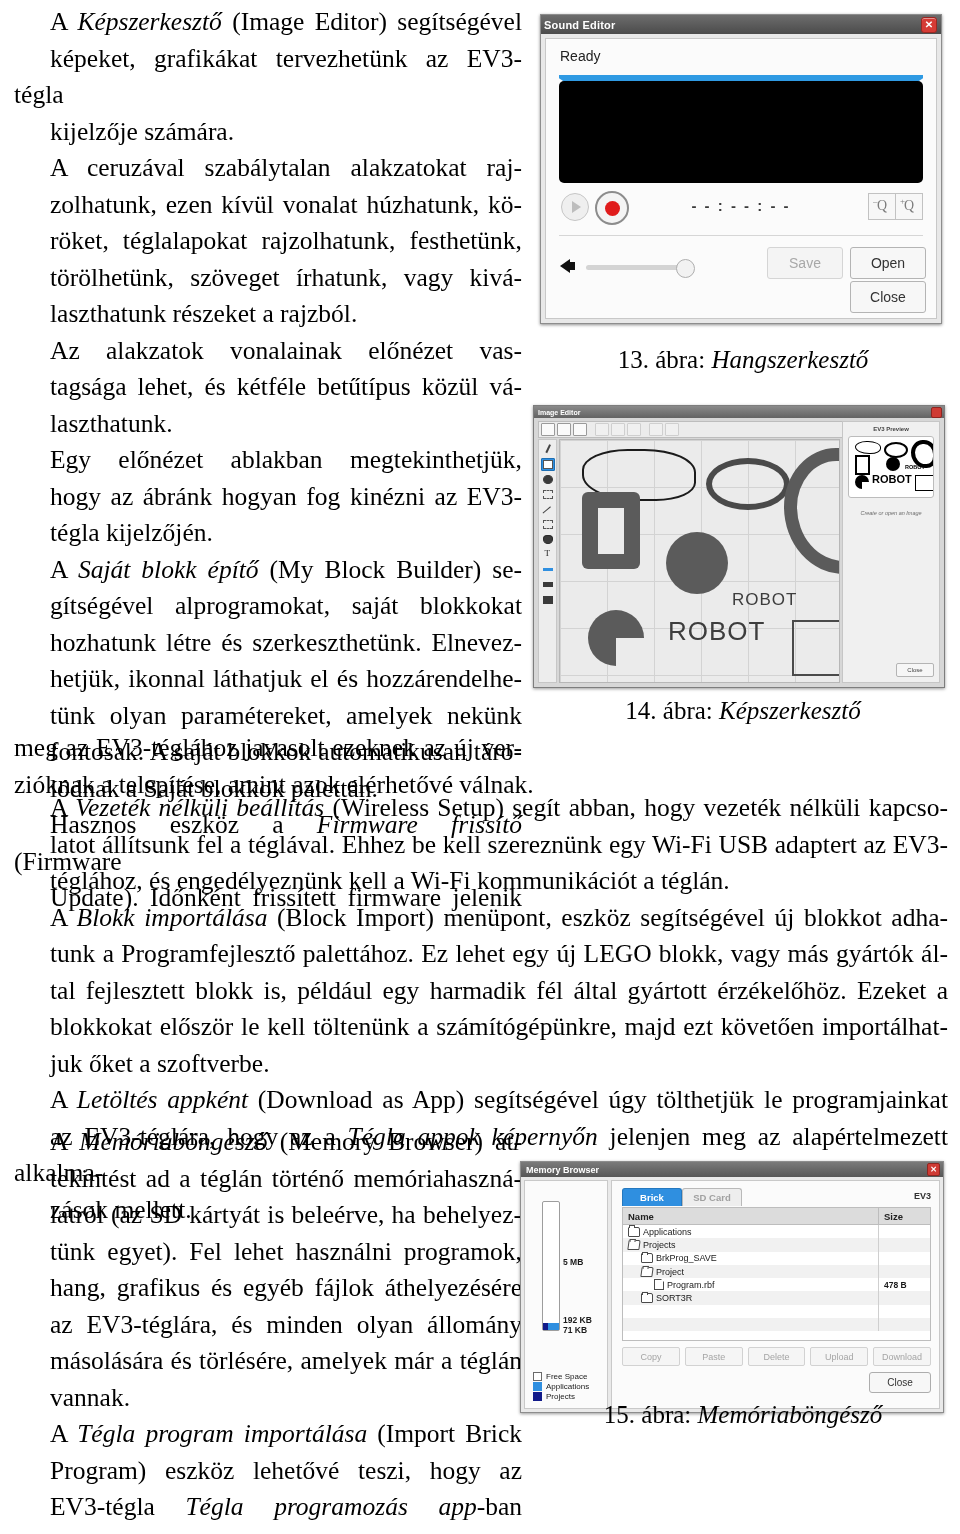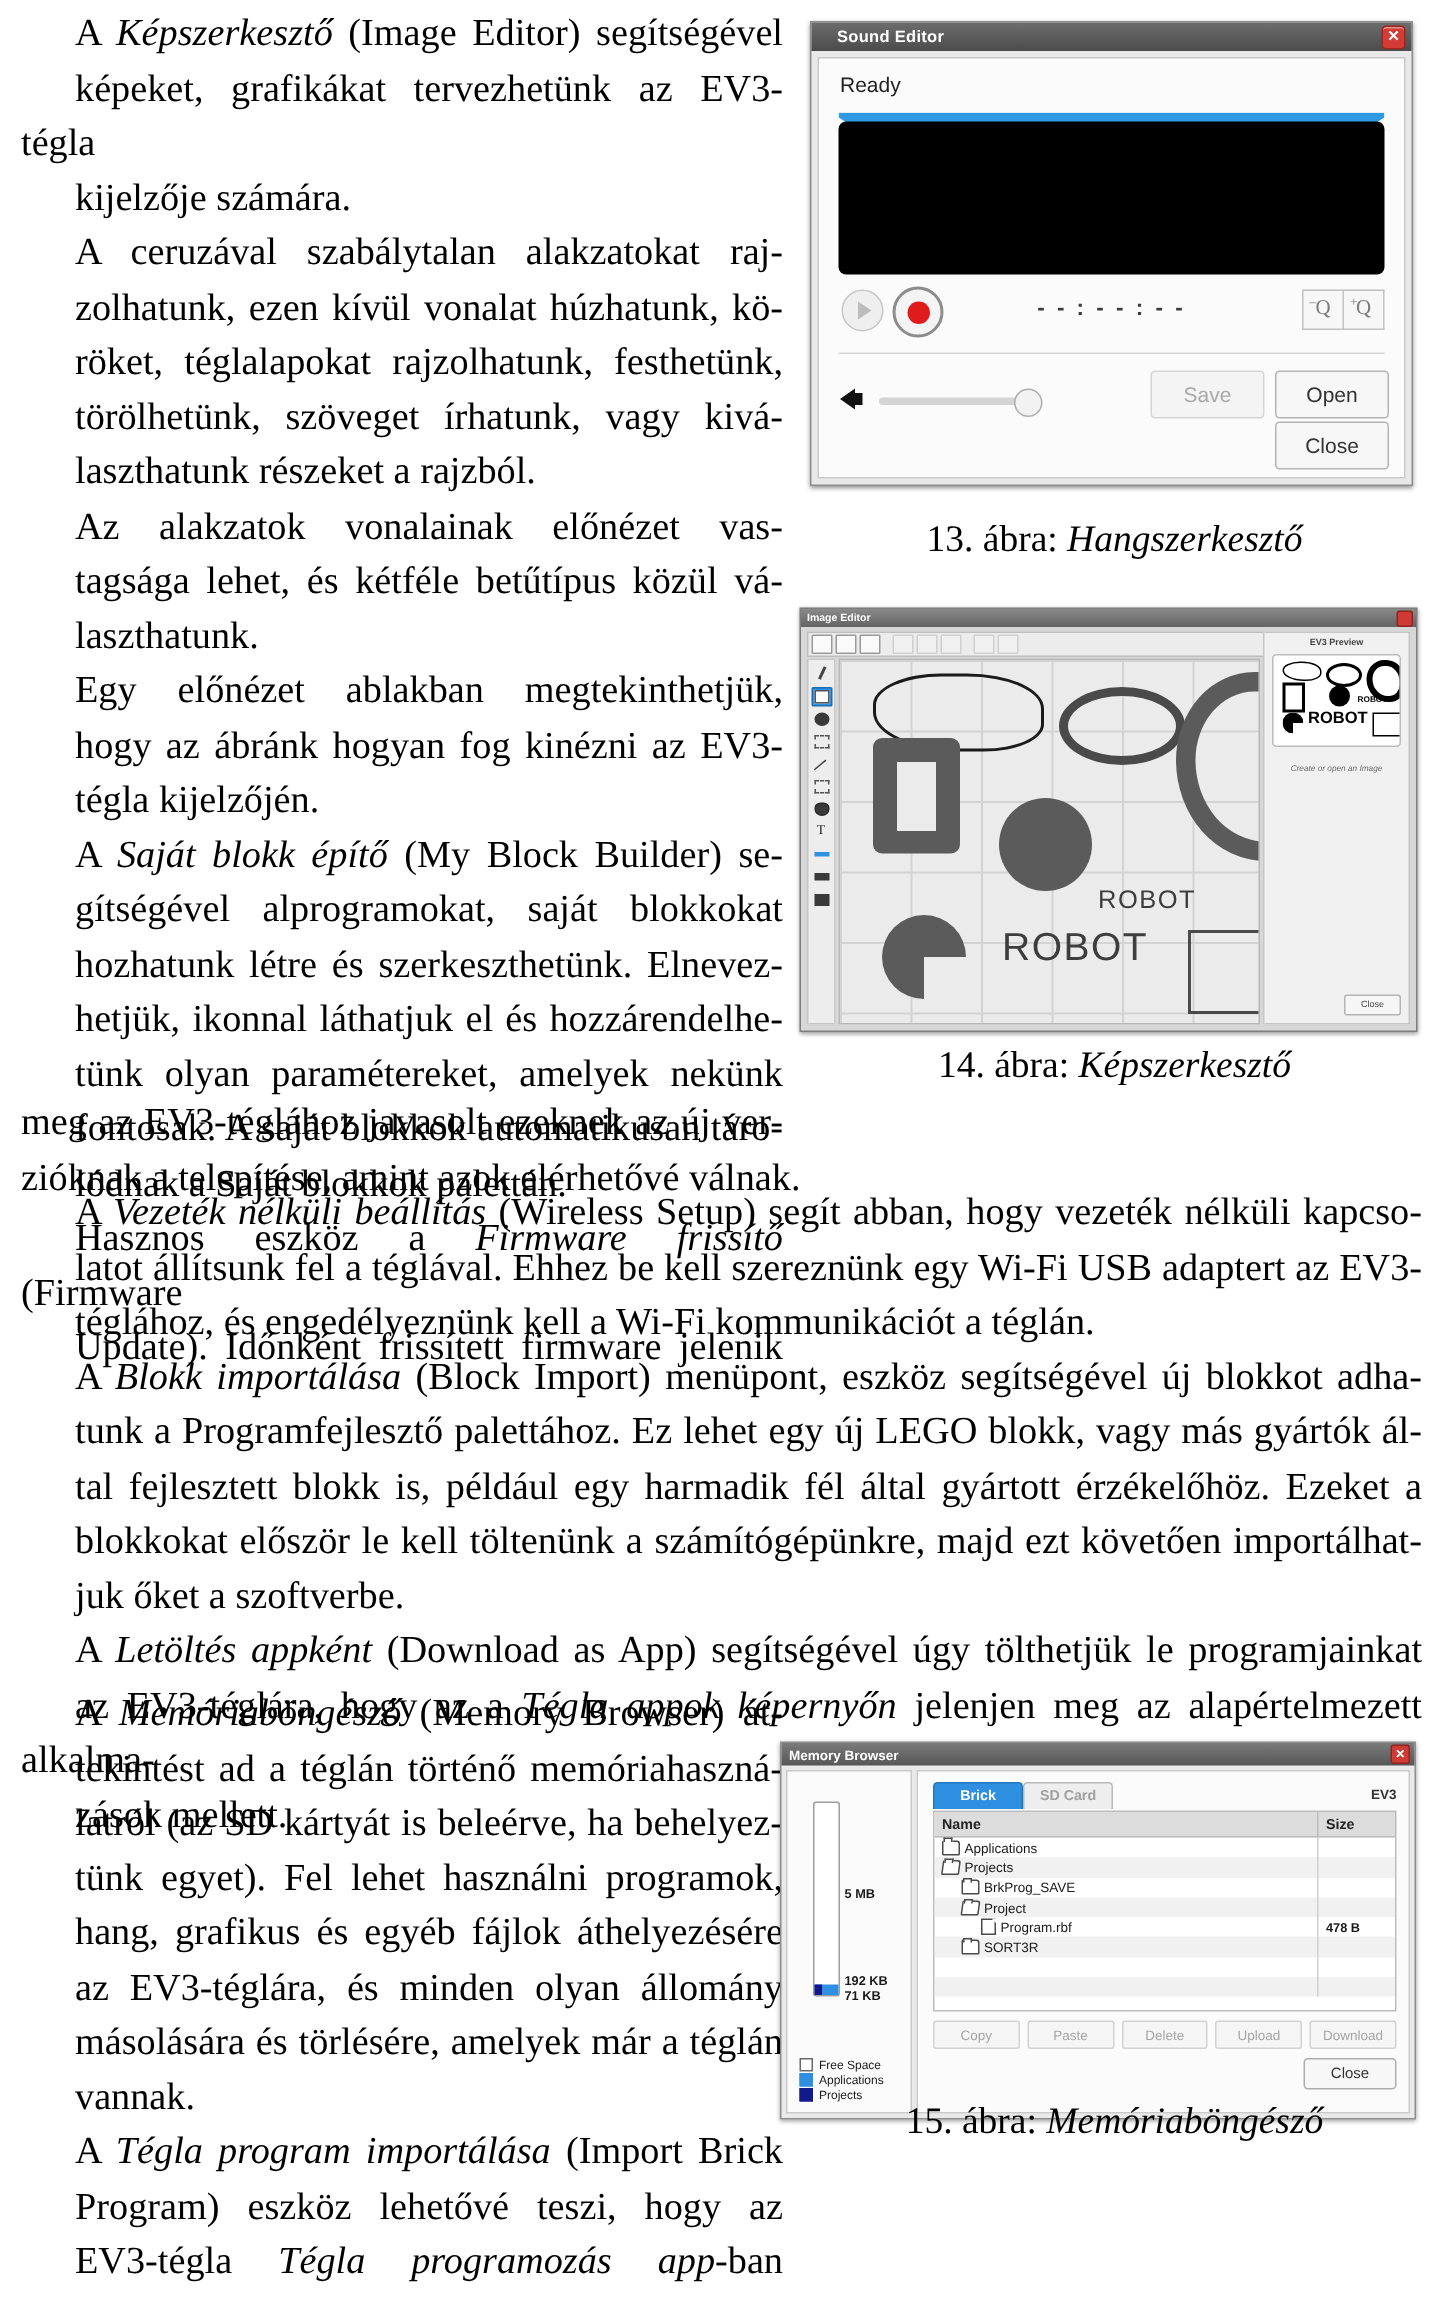--- a/index.html
+++ b/index.html
@@ -52,21 +52,21 @@
     box-shadow:0 1px 3px rgba(0,0,0,.45);
     box-sizing:border-box;
     font-family:"Liberation Sans", sans-serif;
   }
   .win-title{
     height:19px;
     background:linear-gradient(#6d6d6d,#4b4b4b);
     color:#fff;
     font-size:11px;font-weight:bold;
     display:flex;align-items:center;
-    padding:0 4px 0 17px;
+    padding:0 4px 0 3px;
     position:relative;
   }
   .win-title .ttl{flex:1;letter-spacing:.2px;}
   .btn-close-x{
     width:14px;height:14px;border-radius:3px;
     background:#d53b35;
     border:1px solid #9b2722;
     color:#fff;font-size:10px;font-weight:bold;
     display:flex;align-items:center;justify-content:center;
     line-height:1;

